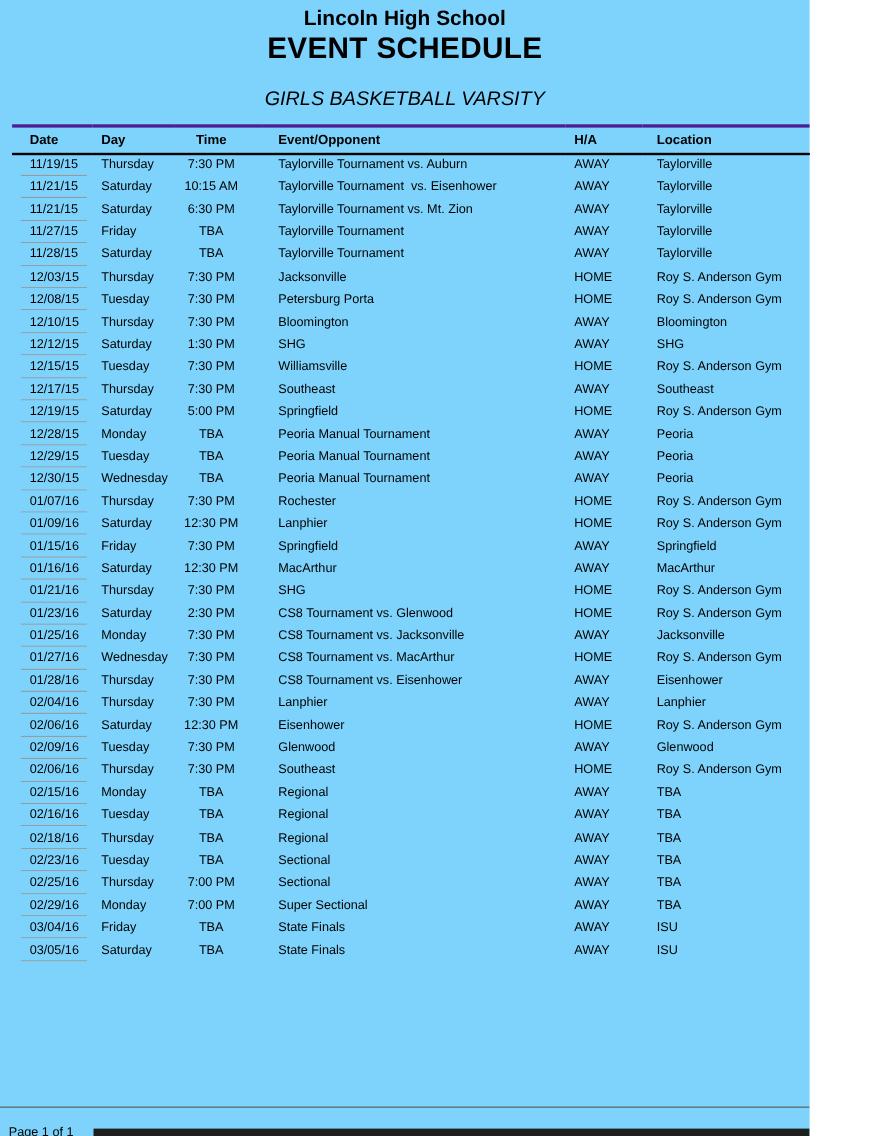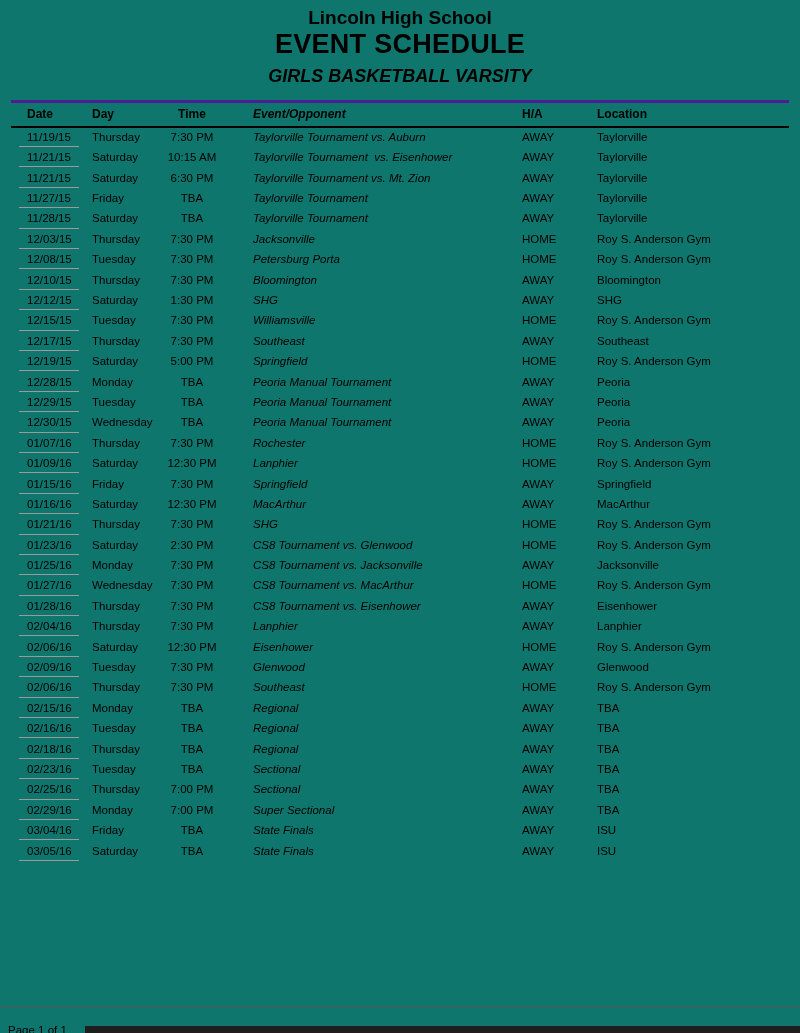--- a/index.html
+++ b/index.html
@@ -1,28 +1,28 @@
 <!DOCTYPE html>
 <html><head>
 <meta charset="utf-8">
 <style>
   * { box-sizing: border-box; }
   html, body { margin: 0; padding: 0; background: #ffffff; }
   body { font-family: "Liberation Sans", sans-serif; color: #000; }
   .page {
     position: relative;
-    width: 800px;
+    width: 736px;
     height: 1033px;
-    background: #0f766e;
+    background: #7dd3fc;
     overflow: hidden;
   }
   .titles { text-align: center; padding-top: 7px; }
   .school-name { font-size: 19px; font-weight: bold; line-height: 1.15; }
   .event-schedule { font-size: 27px; font-weight: bold; line-height: 1.15; letter-spacing: 0.3px; }
-  .subtitle { font-size: 18px; font-style: italic; margin-top: 7px; line-height: 1.1; font-weight: bold; }
+  .subtitle { font-size: 18px; font-style: italic; margin-top: 20px; line-height: 1.1; }
 
   table.schedule {
     width: 778px;
     margin: 13px 11px 0 11px;
     border-collapse: collapse;
     table-layout: fixed;
   }
   table.schedule thead tr {
     border-top: 3px solid #4c1d95;
     border-bottom: 2px solid #000;
@@ -40,21 +40,21 @@
     padding: 0;
     white-space: nowrap;
     overflow: hidden;
     vertical-align: middle;
   }
   
   .col-date      { padding-left: 16px !important; }
   .col-day       { padding-left: 8px  !important; }
   .col-time      { text-align: center !important; padding-right: 14px !important; }
   th.col-time    { text-align: center !important; }
-  .col-event     { padding-left: 14px !important; white-space: pre !important; font-style: italic; }
+  .col-event     { padding-left: 14px !important; white-space: pre !important; }
   .col-ha        { padding-left: 8px  !important; }
   .col-location  { padding-left: 13px !important; }
 
   td.col-date { position: relative; }
   td.col-date::after {
     content: "";
     position: absolute;
     left: 8px;
     right: 5px;
     bottom: 0;

